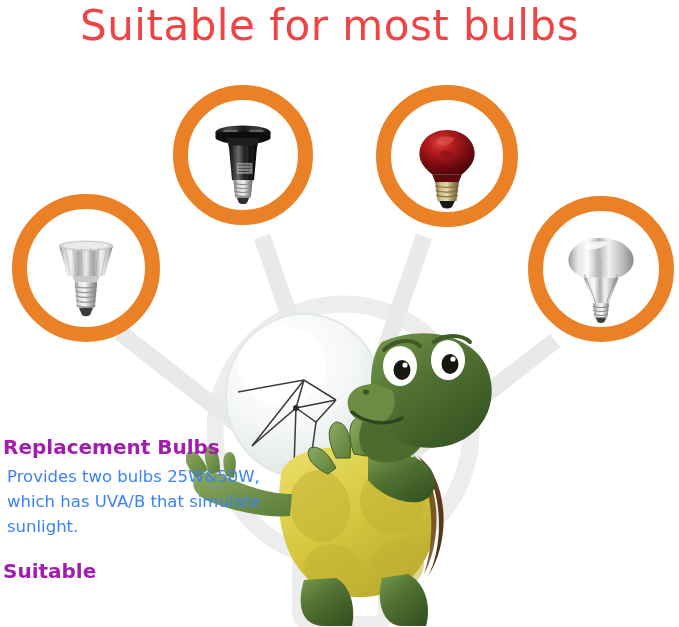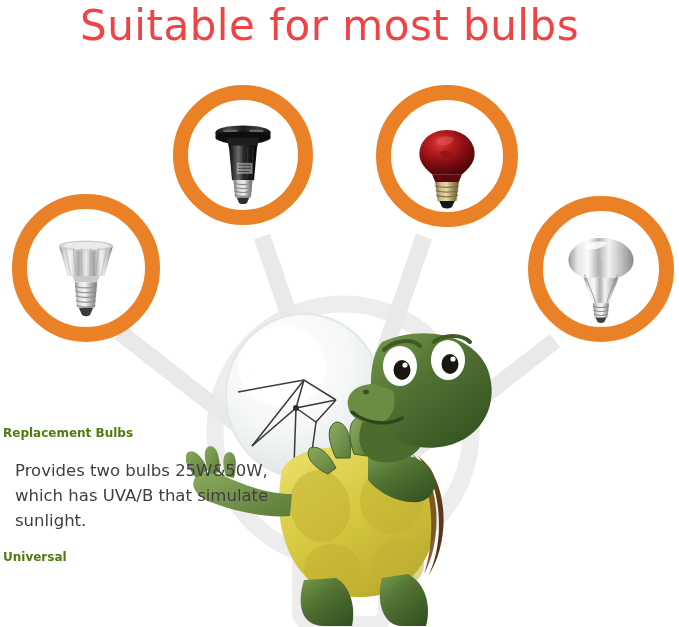--- a/index.html
+++ b/index.html
@@ -76,34 +76,34 @@
     height: 339px;
   }
 
   
   .section {
     position: absolute;
     left: 3px;
   }
   .section-heading {
     font-family: "DejaVu Sans", sans-serif;
-    font-size: 12px;
+    font-size: 20px;
     font-weight: 700;
-    color: #4d7c0f;
+    color: #a21caf;
     line-height: 26px;
-    margin: 1px 0 2px 0;
+    margin: 15px 0 2px 0;
     white-space: nowrap;
   }
   .section-body {
     font-family: "DejaVu Sans", sans-serif;
     font-size: 16.5px;
     font-weight: 400;
-    color: #404040;
+    color: #3b82f6;
     line-height: 25px;
-    margin: 12px;
+    margin: 4px;
     white-space: pre-line;
   }
   #section-replacement { top: 419px; }
   #section-universal   { top: 543px; }
 </style>
 </head>
 <body>
 
 <div id="infographic">
 
@@ -450,16 +450,16 @@
   </svg>
 
   <div class="section" id="section-replacement">
     <div class="section-heading">Replacement Bulbs</div>
     <div class="section-body">Provides two bulbs 25W&amp;50W,
 which has UVA/B that simulate
 sunlight.</div>
   </div>
 
   <div class="section" id="section-universal">
-    <div class="section-heading">Universal</div>
+    <div class="section-heading">Suitable</div>
   </div>
 
 </div>
 
 </body></html>

